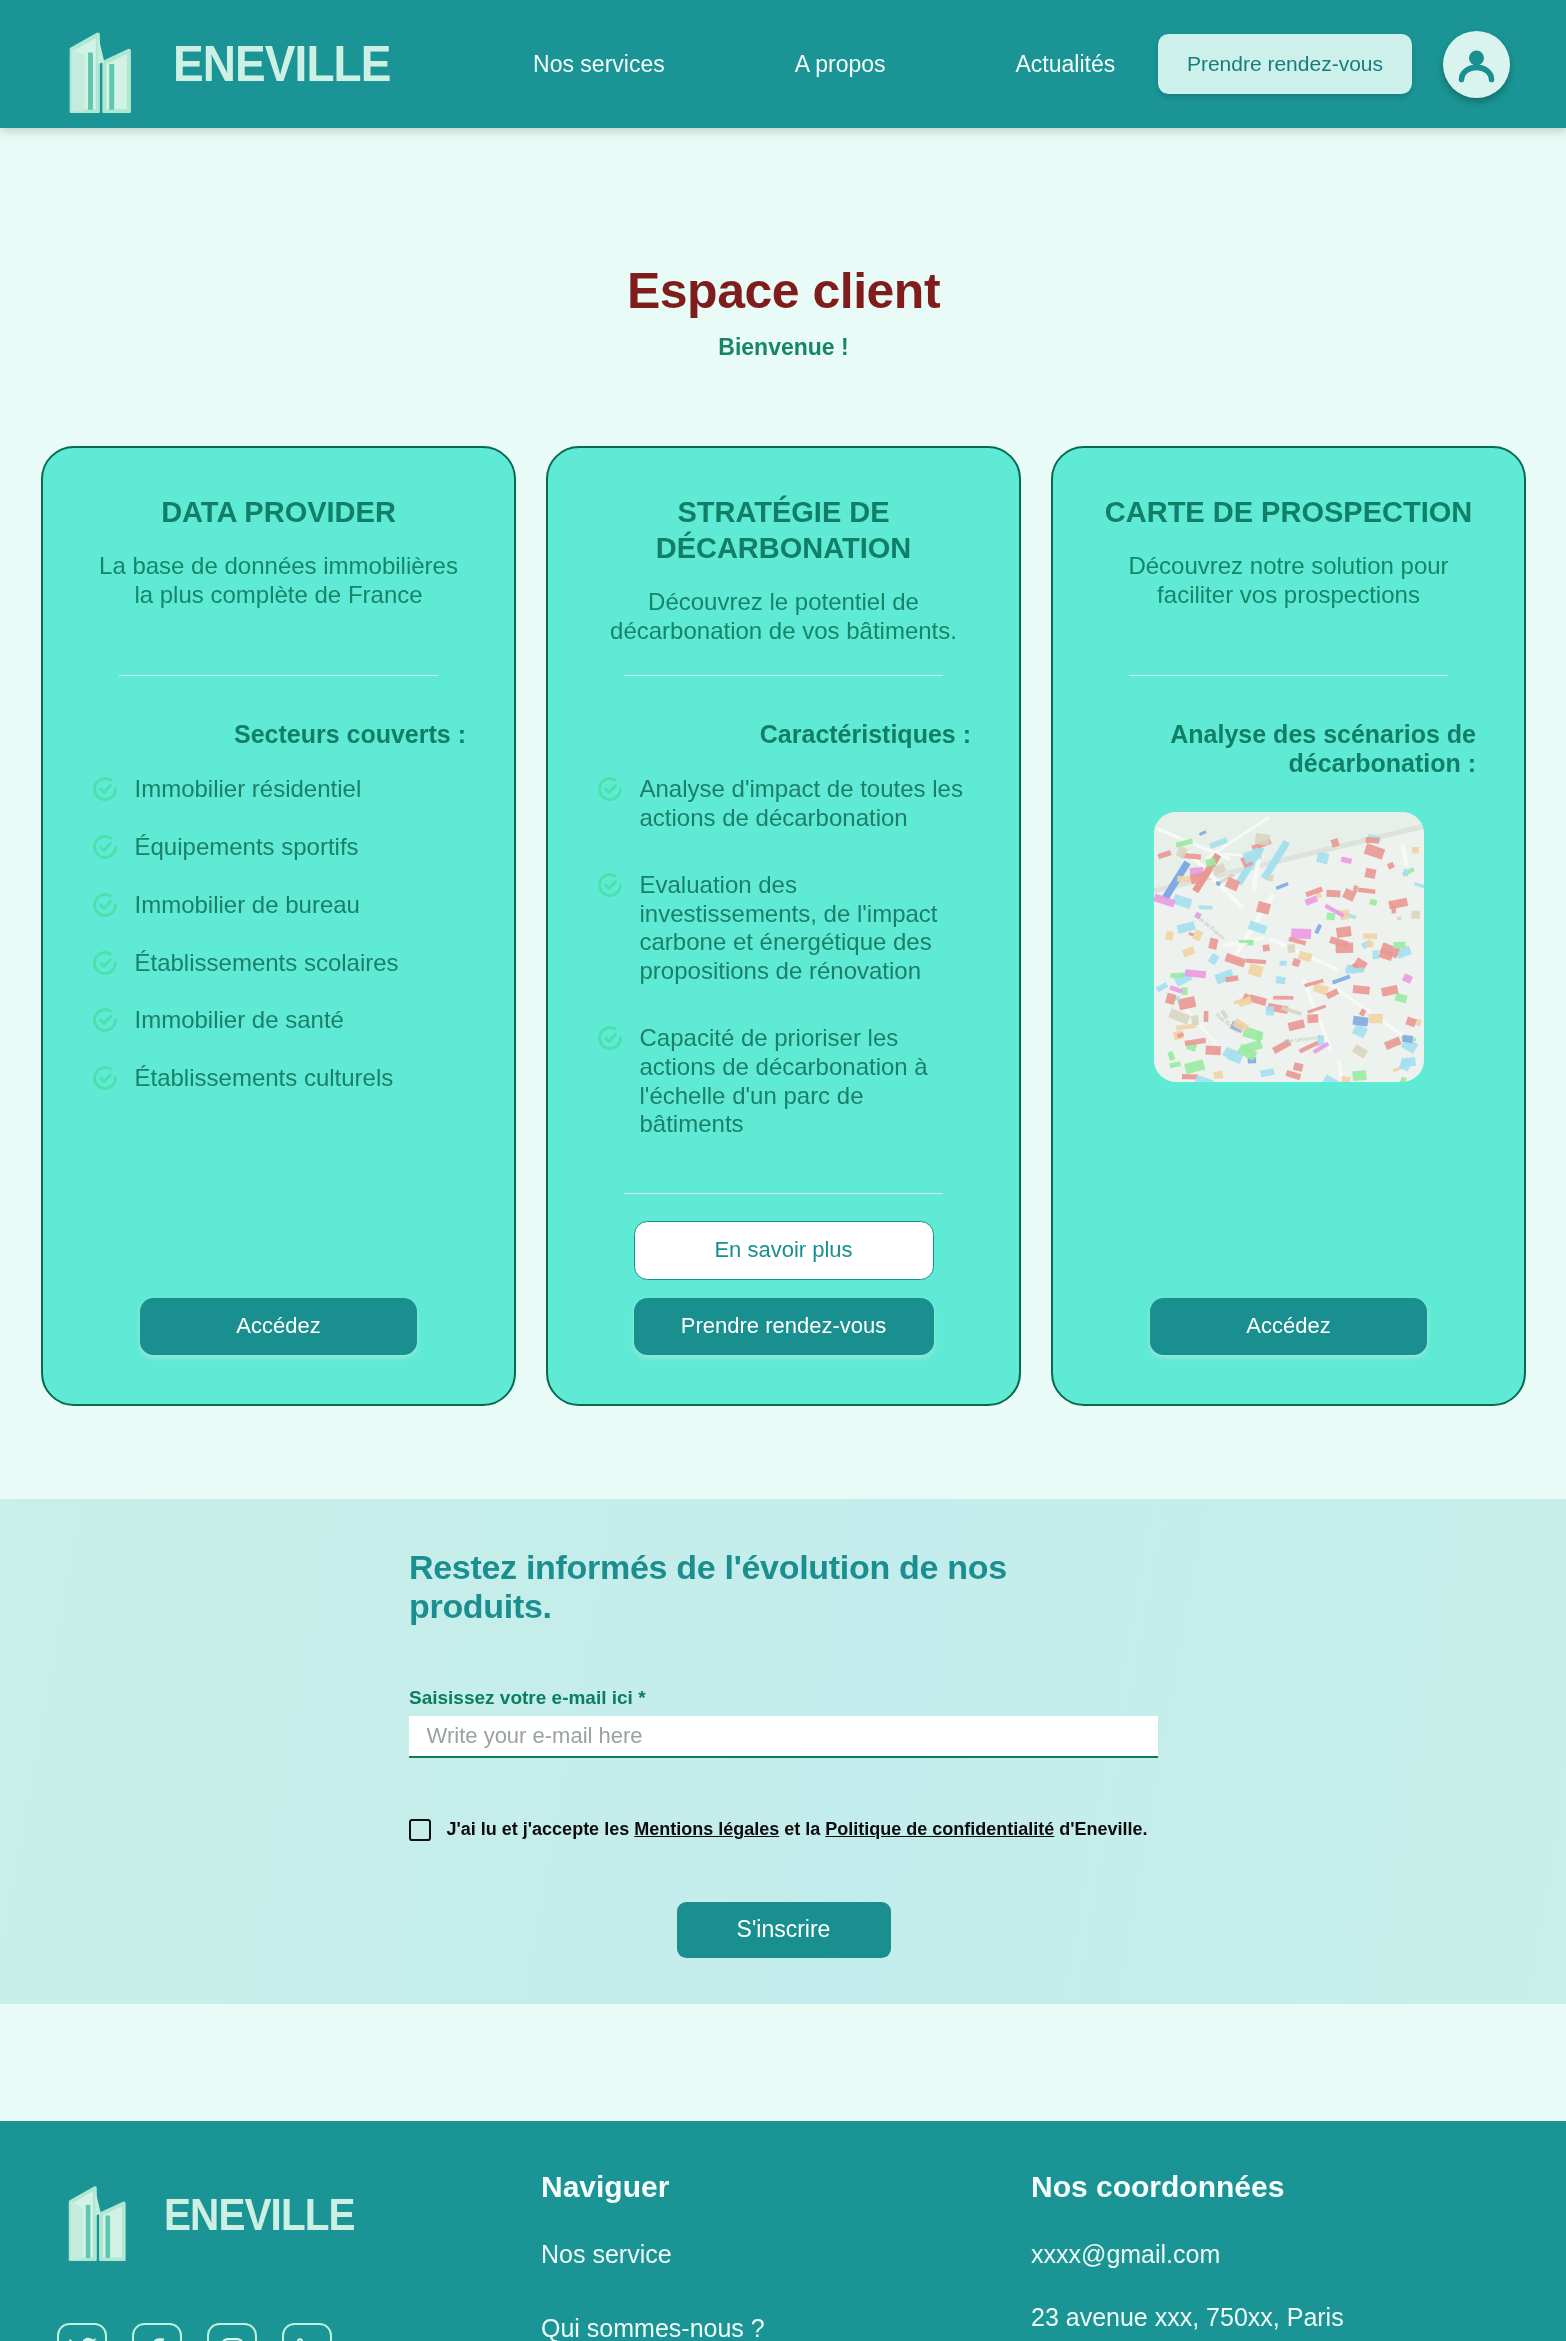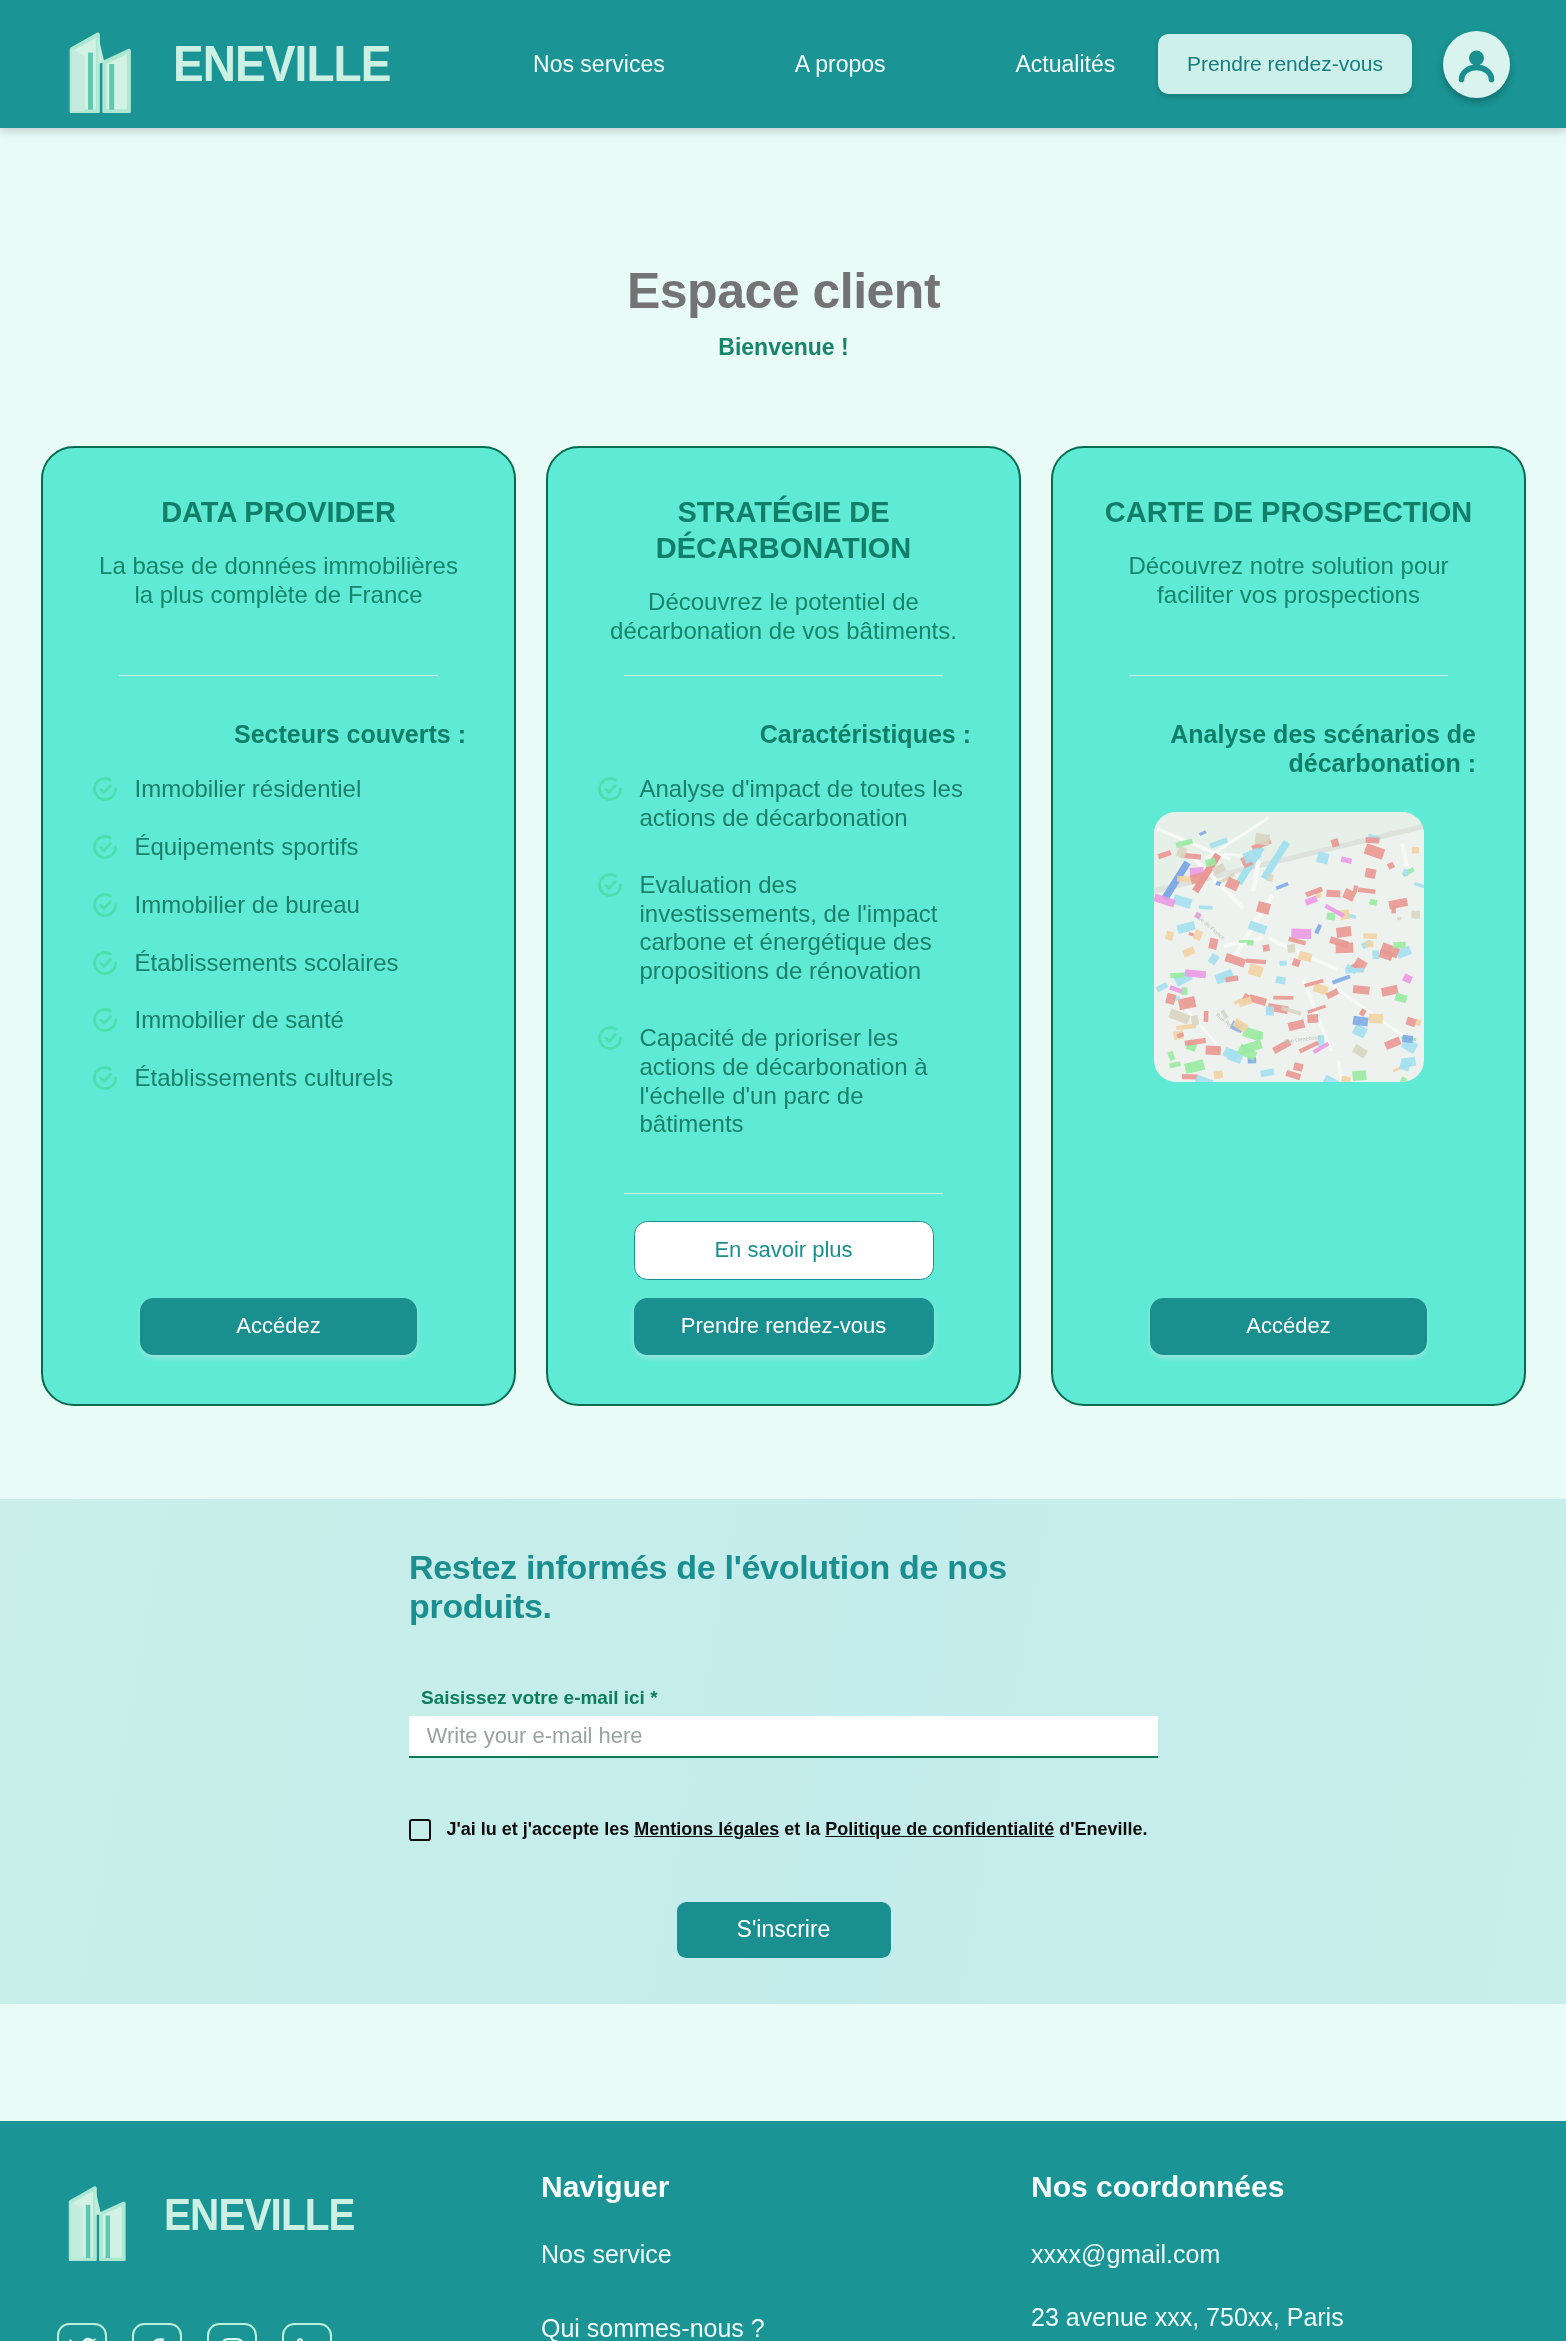--- a/index.html
+++ b/index.html
@@ -15,21 +15,21 @@
   .main-nav a{ color:#f4fcfa; font-size:23px; text-decoration:none; }
   .header-right{ margin-left:auto; display:flex; align-items:center; gap:31px; }
   .cta-btn{ background:#cdf0eb; color:#157d7d; border:none; font-size:21px; font-family:inherit;
     padding:17.6px 29px; border-radius:10.4px; cursor:pointer; box-shadow:0 2.1px 5.2px rgba(0,0,0,.15);}
   .account-btn{ width:67px; height:67px; border-radius:50%; background:#d9f4ef; border:none; cursor:pointer;
     display:flex; align-items:center; justify-content:center; box-shadow:0 4.1px 7.3px rgba(0,0,0,.25);}
   .account-btn svg{ width:45px; height:45px; }
 
   
   .hero{ text-align:center; margin-top:134px; }
-  .hero h1{ font-size:50px; color:#737373; letter-spacing:-0.5px; }
+  .hero h1{ font-size:50px; color:#7f1d1d; letter-spacing:-0.5px; }
   .hero h2{ font-size:23px; color:#17856a; margin-top:13.5px; font-weight:bold; }
 
   
   .cards{ display:flex; gap:30px; padding:0 41px; margin-top:85px; }
   .card{ flex:1; background:#5eead4; border:2.6px solid #076b50; border-radius:33px;
     padding:46px 48px 49px; min-height:828px; display:flex; flex-direction:column; }
   .card-head{ min-height:166px; }
   .card-title{ font-size:29px; font-weight:bold; color:#117e68; text-align:center; line-height:1.25; }
   .card-sub{ font-size:24px; color:#17856a; text-align:center; margin-top:22px; line-height:1.2; }
   .divider{ border:none; border-top:1.6px solid #d5e8e2; width:85%; margin:15.5px auto 0; }
@@ -47,21 +47,21 @@
   .btn-filled{ background:#198f8f; color:#ffffff; border:none; box-shadow:0 2.1px 5.2px rgba(160,230,220,.9);}
   .btn-outline{ background:#ffffff; color:#198f8f; border:1.6px solid #198f8f; width:80%; }
   .btn-stack{ width:80%; }
   .gap35{ height:18px; }
 
   
   .newsletter{ margin-top:93px; background:linear-gradient(100deg,#c9efe8 0%,#c3ecec 55%,#c8efe9 100%);
     padding:49px 0 46px; }
   .nl-inner{ width:749px; margin:0 auto; }
   .nl-heading{ font-size:34px; font-weight:bold; color:#1b8f8f; letter-spacing:-0.3px; }
-  .nl-label{ font-size:19px; font-weight:bold; color:#0c7e5e; margin-top:61px; display:block;margin-left:12px; }
+  .nl-label{ font-size:19px; font-weight:bold; color:#0c7e5e; margin-top:61px; display:block; }
   .nl-input{ width:100%; height:42px; margin-top:7.3px; border:none; border-bottom:2.6px solid #0a7a58;
     font-size:22px; padding:0 17.6px; color:#333; font-family:inherit; background:#fff; }
   .nl-input::placeholder{ color:#9aa39f; }
   .consent-row{ display:flex; align-items:center; margin-top:61px; }
   .consent-box{ width:22px; height:22px; border:2.6px solid #101010; border-radius:3.1px; background:transparent;
     flex:none; margin-right:15.5px; cursor:pointer; }
   .consent-text{ font-size:18px; font-weight:bold; color:#0d0d0d; }
   .consent-text a{ color:#0d0d0d; }
   .nl-submit{ display:block; margin:61px auto 0; width:214px; padding:14.5px 0; background:#198f8f; color:#fff;
     border:none; border-radius:9.3px; font-size:23px; font-family:inherit; cursor:pointer; }

